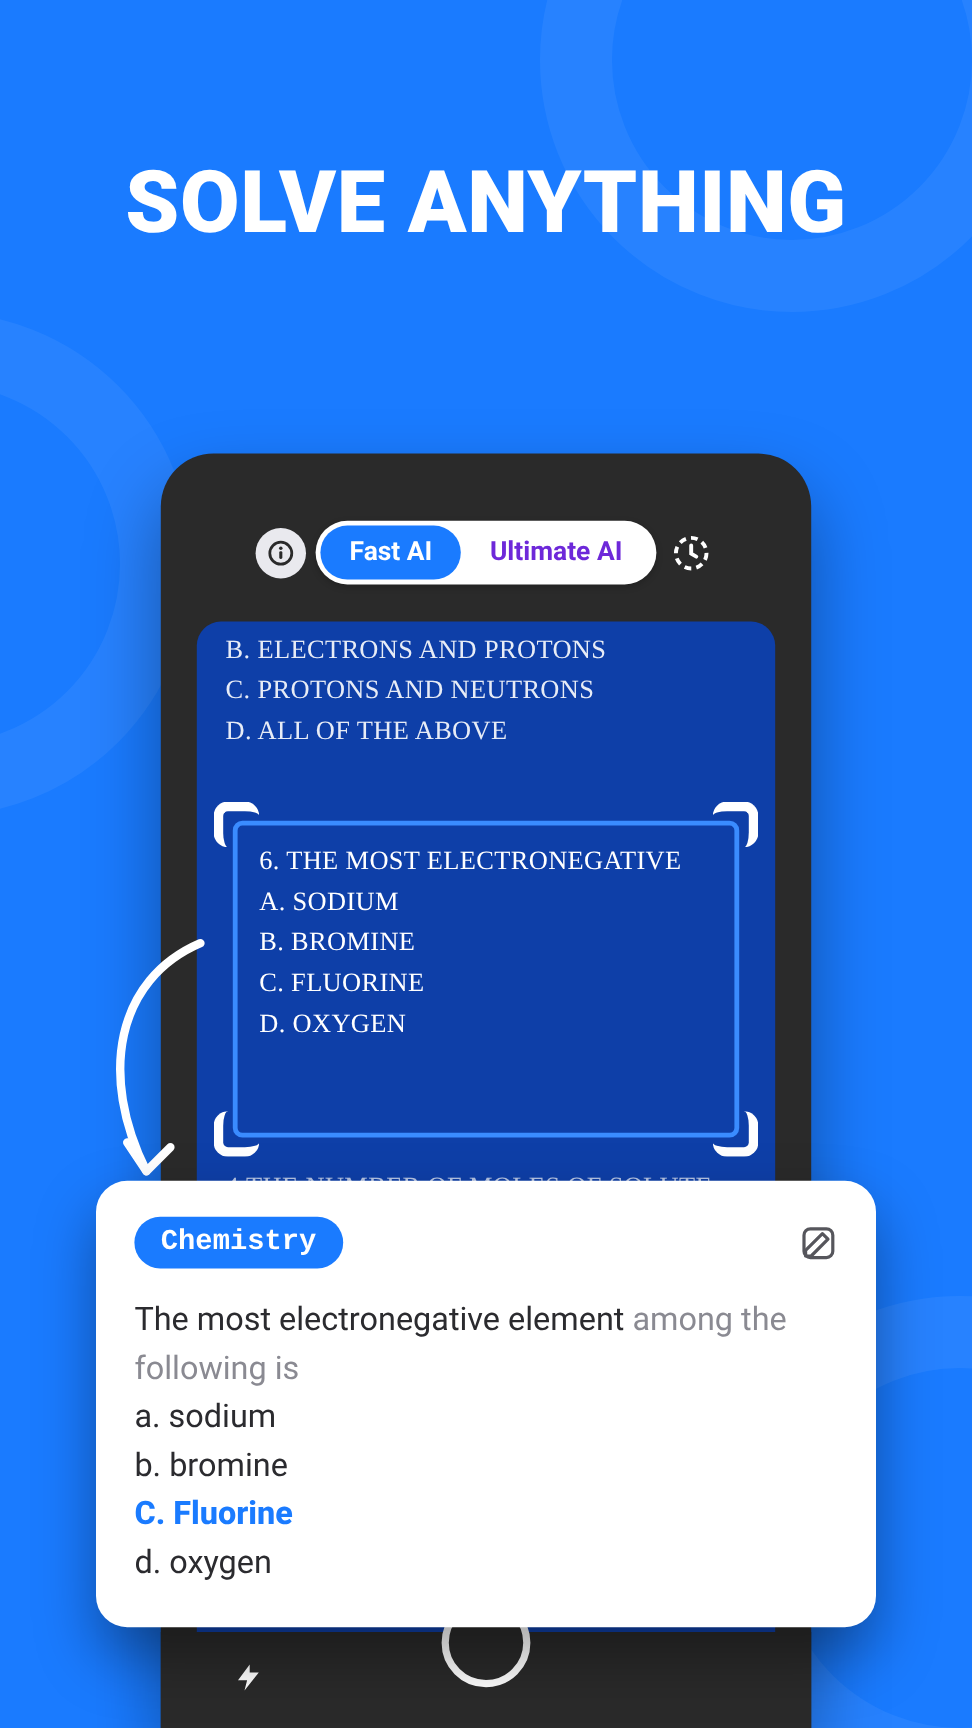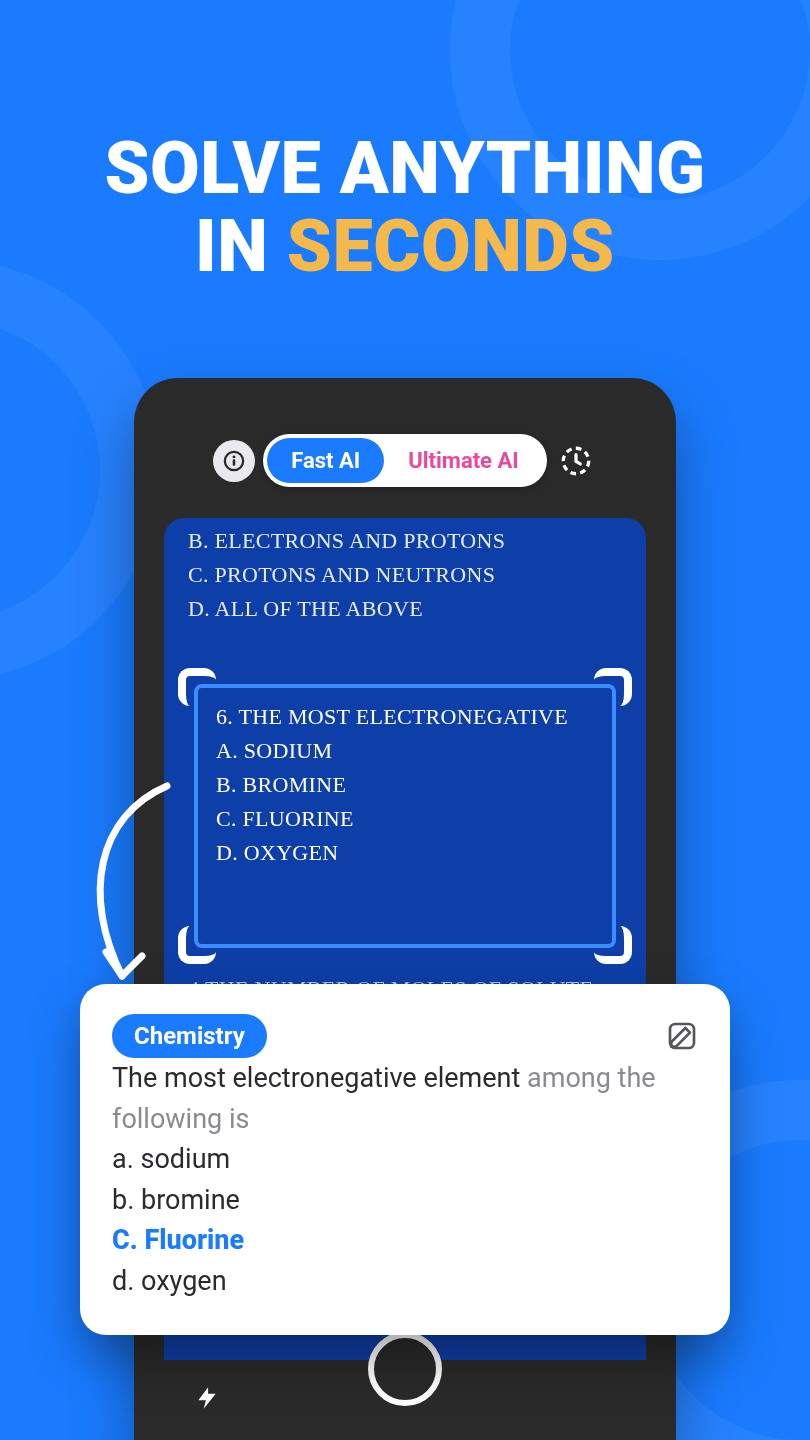--- a/index.html
+++ b/index.html
@@ -82,21 +82,21 @@
     box-shadow: 0 2px 6px rgba(0,0,0,0.2);
   }
   .seg {
     padding: 10px 24px;
     border-radius: 999px;
     font-size: 22px;
     font-weight: 700;
     white-space: nowrap;
   }
   .seg.active { background: #1a7bff; color: #ffffff; }
-  .seg.inactive { color: #ec4899; }
+  .seg.inactive { color: #6d28d9; }
 
   
   .viewport {
     position: absolute;
     top: 140px;
     left: 30px;
     right: 30px;
     bottom: 0;
     background: #0e3fa8;
     border-radius: 20px 20px 0 0;
@@ -194,21 +194,22 @@
     background: #ffffff;
     border-radius: 26px;
     box-shadow: 0 24px 50px rgba(0,0,0,0.35);
     padding: 30px 32px 34px 32px;
     z-index: 5;
   }
   .card-top {
     display: flex;
     justify-content: space-between;
     align-items: center;
-    margin-bottom: 0;
+    margin-bottom: 22px;
+    font-family: Liberation Mono, monospace;
   }
   .subject-tag {
     background: #1a7bff;
     color: #ffffff;
     font-weight: 700;
     font-size: 24px;
     border-radius: 999px;
     padding: 8px 22px;
   }
   .edit-btn { width: 32px; height: 32px; color: #56565c; }
@@ -224,23 +225,20 @@
 </style>
 </head>
 <body>
 
 <div class="bg-ring ring1"></div>
 <div class="bg-ring ring2"></div>
 <div class="bg-ring ring3"></div>
 
 <div class="headline">
   <div>SOLVE ANYTHING</div>
-  <div>
-    <span>IN </span><span class="accent">SECONDS</span>
-  </div>
 </div>
 
 <div class="phone">
 
   <div class="topbar">
     <div class="round-btn info-btn">
       <svg width="22" height="22" viewBox="0 0 24 24">
         <circle cx="12" cy="12" r="10" fill="none" stroke="#2a2a2a" stroke-width="2.5"></circle>
         <circle cx="12" cy="7.5" r="1.6" fill="#2a2a2a"></circle>
         <rect x="10.6" y="10.2" width="2.8" height="7" rx="1.2" fill="#2a2a2a"></rect>

